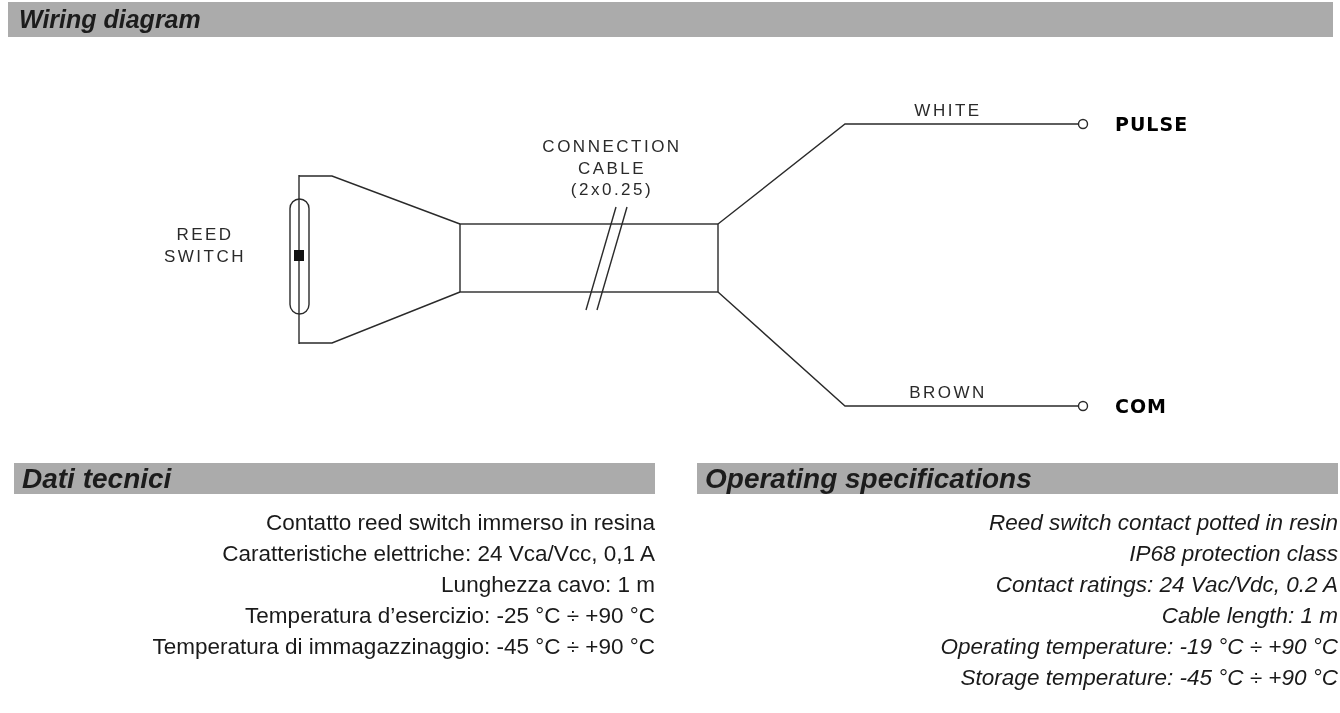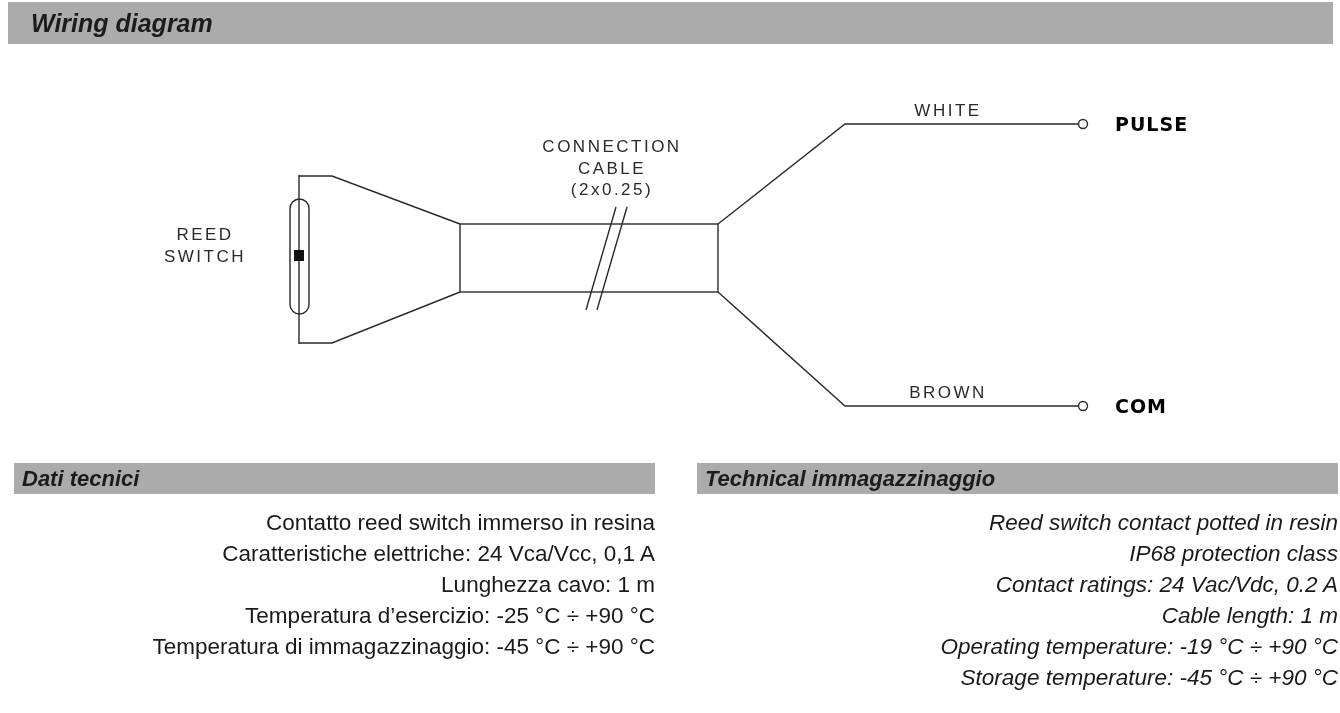--- a/index.html
+++ b/index.html
@@ -7,24 +7,24 @@
     width: 1340px; height: 713px;
     background: #ffffff;
     font-family: "Liberation Sans", sans-serif;
     color: #1a1a1a;
     overflow: hidden;
     position: relative;
   }
   .title-bar {
     position: absolute;
     left: 8px; top: 2px;
-    width: 1325px; height: 42px;
+    width: 1325px; height: 35px;
     background: #ababab;
     display: flex; align-items: center;
-    padding-left: 23px;
+    padding-left: 11px;
   }
   .title-bar .title-text {
     font-size: 25px;
     font-weight: bold;
     font-style: italic;
     color: #1c1c1c;
   }
   svg.diagram {
     position: absolute;
     left: 0; top: 42px;
@@ -56,21 +56,21 @@
   }
   .spec-col { width: 641px; margin-left: 14px; }
   .spec-col.en { margin-left: 42px; }
   .spec-bar {
     height: 31px;
     background: #ababab;
     display: flex; align-items: center;
     padding-left: 8px;
   }
   .spec-bar .bar-text {
-    font-size: 22px;
+    font-size: 28px;
     font-weight: bold;
     font-style: italic;
     color: #1c1c1c;
   }
   .spec-lines {
     margin-top: 13px;
     font-size: 22.5px;
     line-height: 31px;
     color: #1a1a1a;
     text-align: right;
@@ -128,21 +128,21 @@
       <div>Contatto reed switch immerso in resina</div>
       <div>Caratteristiche elettriche: 24 Vca/Vcc, 0,1 A</div>
       <div>Lunghezza cavo: 1 m</div>
       <div>Temperatura d’esercizio: -25 °C ÷ +90 °C</div>
       <div>Temperatura di immagazzinaggio: -45 °C ÷ +90 °C</div>
     </div>
   </div>
 
   <div class="spec-col en">
     <div class="spec-bar">
-      <span class="bar-text">Technical immagazzinaggio</span>
+      <span class="bar-text">Operating specifications</span>
     </div>
     <div class="spec-lines">
       <div>Reed switch contact potted in resin</div>
       <div>IP68 protection class</div>
       <div>Contact ratings: 24 Vac/Vdc, 0.2 A</div>
       <div>Cable length: 1 m</div>
       <div>Operating temperature: -19 °C ÷ +90 °C</div>
       <div>Storage temperature: -45 °C ÷ +90 °C</div>
     </div>
   </div>

